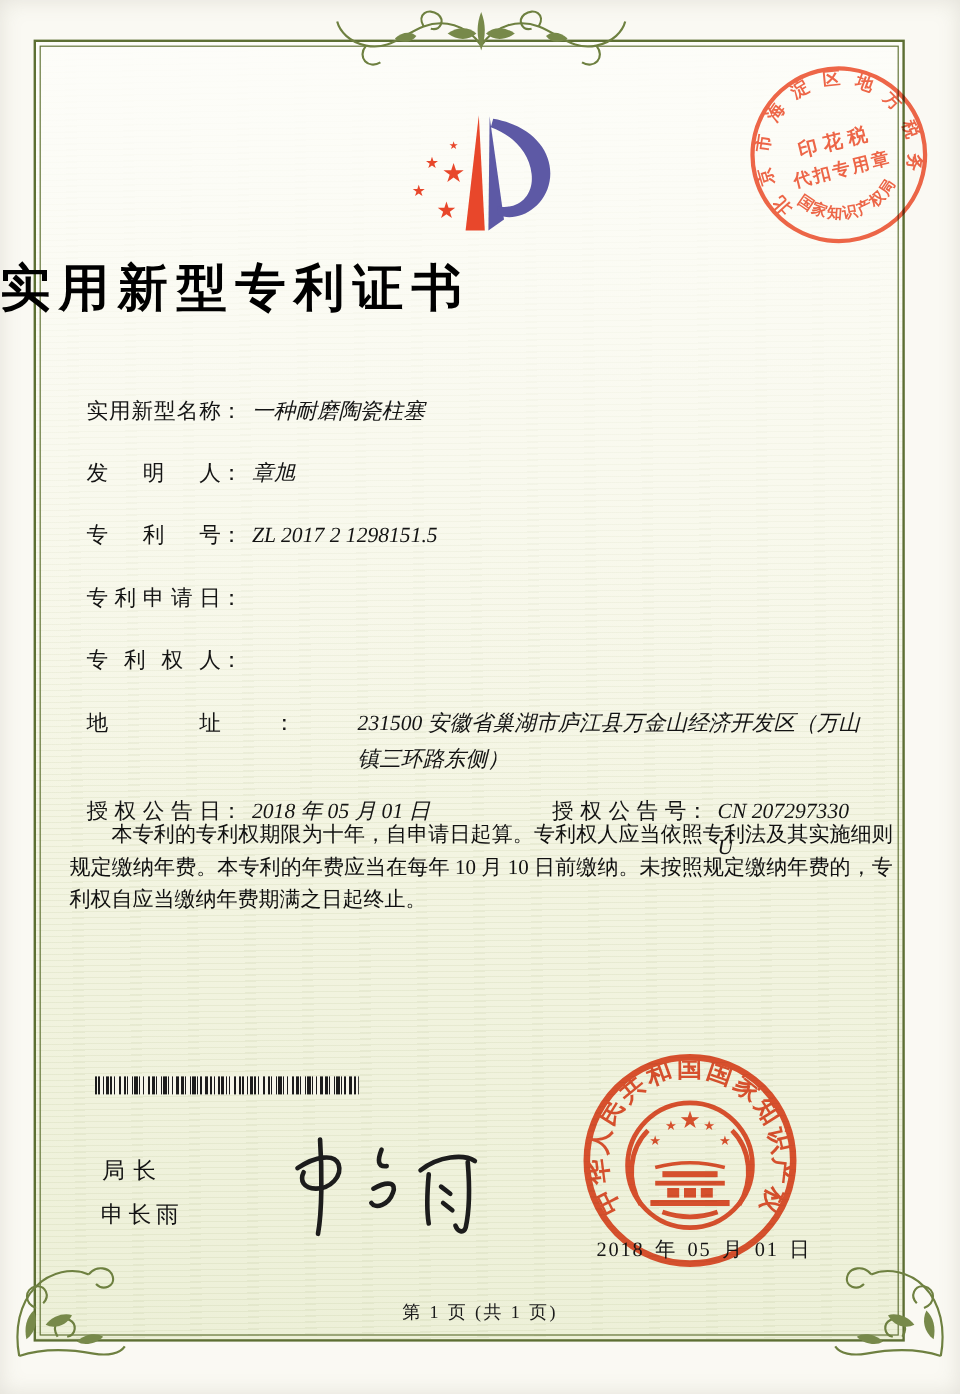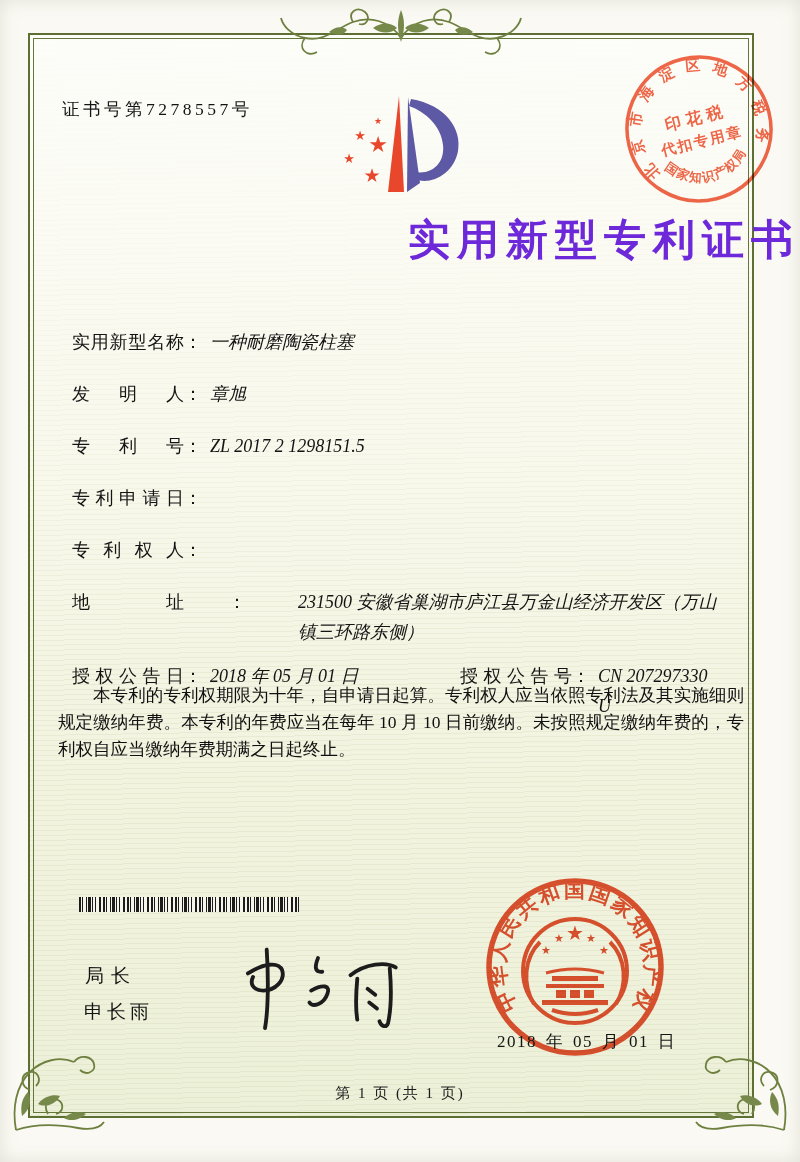--- a/index.html
+++ b/index.html
@@ -27,22 +27,22 @@
   .frame::before{
     content:"";position:absolute;inset:3px;border:1px solid #64763a;pointer-events:none;
   }
   .orn{position:absolute;z-index:5;}
   .orn-top{left:277px;top:8px;width:248px;height:52px;}
   .orn-bl{left:8px;top:1050px;width:100px;height:85px;}
   .orn-br{left:692px;top:1050px;width:100px;height:85px;transform:scaleX(-1);}
   
   .certno{position:absolute;left:62px;top:97px;font-size:17.5px;letter-spacing:3.5px;color:#141414;z-index:6;}
   .logo{position:absolute;left:336px;top:72px;width:132px;height:124px;z-index:6;}
-  .title{position:absolute;left:0;top:212px;width:100%;text-align:right;
-    font-size:42px;font-weight:700;letter-spacing:7px;color:#6d28d9;z-index:6;}
+  .title{position:absolute;left:0;top:212px;width:100%;text-align:left;
+    font-size:42px;font-weight:700;letter-spacing:7px;color:#000000;z-index:6;}
   .taxstamp{position:absolute;left:620px;top:50px;width:158px;height:158px;
     transform:rotate(-14deg);z-index:7;opacity:.92;mix-blend-mode:multiply;}
   
   .fields{position:absolute;left:72px;top:327px;width:648px;font-size:18px;color:#141414;z-index:6;}
   .frow{display:flex;align-items:flex-start;line-height:30px;margin-bottom:22px;}
   .flabel{flex:0 0 112px;display:inline-block;text-align:justify;text-align-last:justify;}
   .fcolon{flex:0 0 auto;margin-right:8px;}
   .fvalue{flex:1;font-style:italic;}
   .frow-grant{margin-bottom:0;}
   .gleft{display:flex;flex:0 0 388px;}
@@ -120,21 +120,20 @@
       <path d="M40,64 C34,54 42,46 50,50 C56,53 56,62 48,64"></path>
       <path d="M66,12 C72,4 84,6 86,14 C88,22 78,26 72,20"></path>
     </g>
     <g fill="#77894a">
       <path d="M30,54 C36,46 46,44 52,46 C48,54 38,58 30,54 Z"></path>
       <path d="M56,68 C62,62 72,60 78,64 C72,70 62,72 56,68 Z"></path>
       <path d="M14,66 C12,56 14,48 20,42 C24,50 22,60 14,66 Z"></path>
     </g>
   </svg>
 
-  <div class="certno">证书号第7278557号</div>
 
   <svg class="logo" viewBox="0 0 132 124">
     <path d="M63,24 L52,120 L68,120 Z" fill="#e8472b"></path>
     <path d="M72,25 L71,120 L84,111 Z" fill="#5d59a5"></path>
     <path d="M75,27 C110,33 126,57 122,79 C118,102 94,114 79,107 C78,104 78,102 79,100 C97,103 109,90 107,73 C105,54 90,40 73,34 Z" fill="#5d59a5"></path>
     <text x="42" y="80" font-size="22" text-anchor="middle" fill="#e8472b">★</text>
     <text x="36" y="110" font-size="19" text-anchor="middle" fill="#e8472b">★</text>
     <text x="24" y="68" font-size="13" text-anchor="middle" fill="#e8472b">★</text>
     <text x="13" y="91" font-size="13" text-anchor="middle" fill="#e8472b">★</text>
     <text x="42" y="52" font-size="9" text-anchor="middle" fill="#e8472b">★</text>

